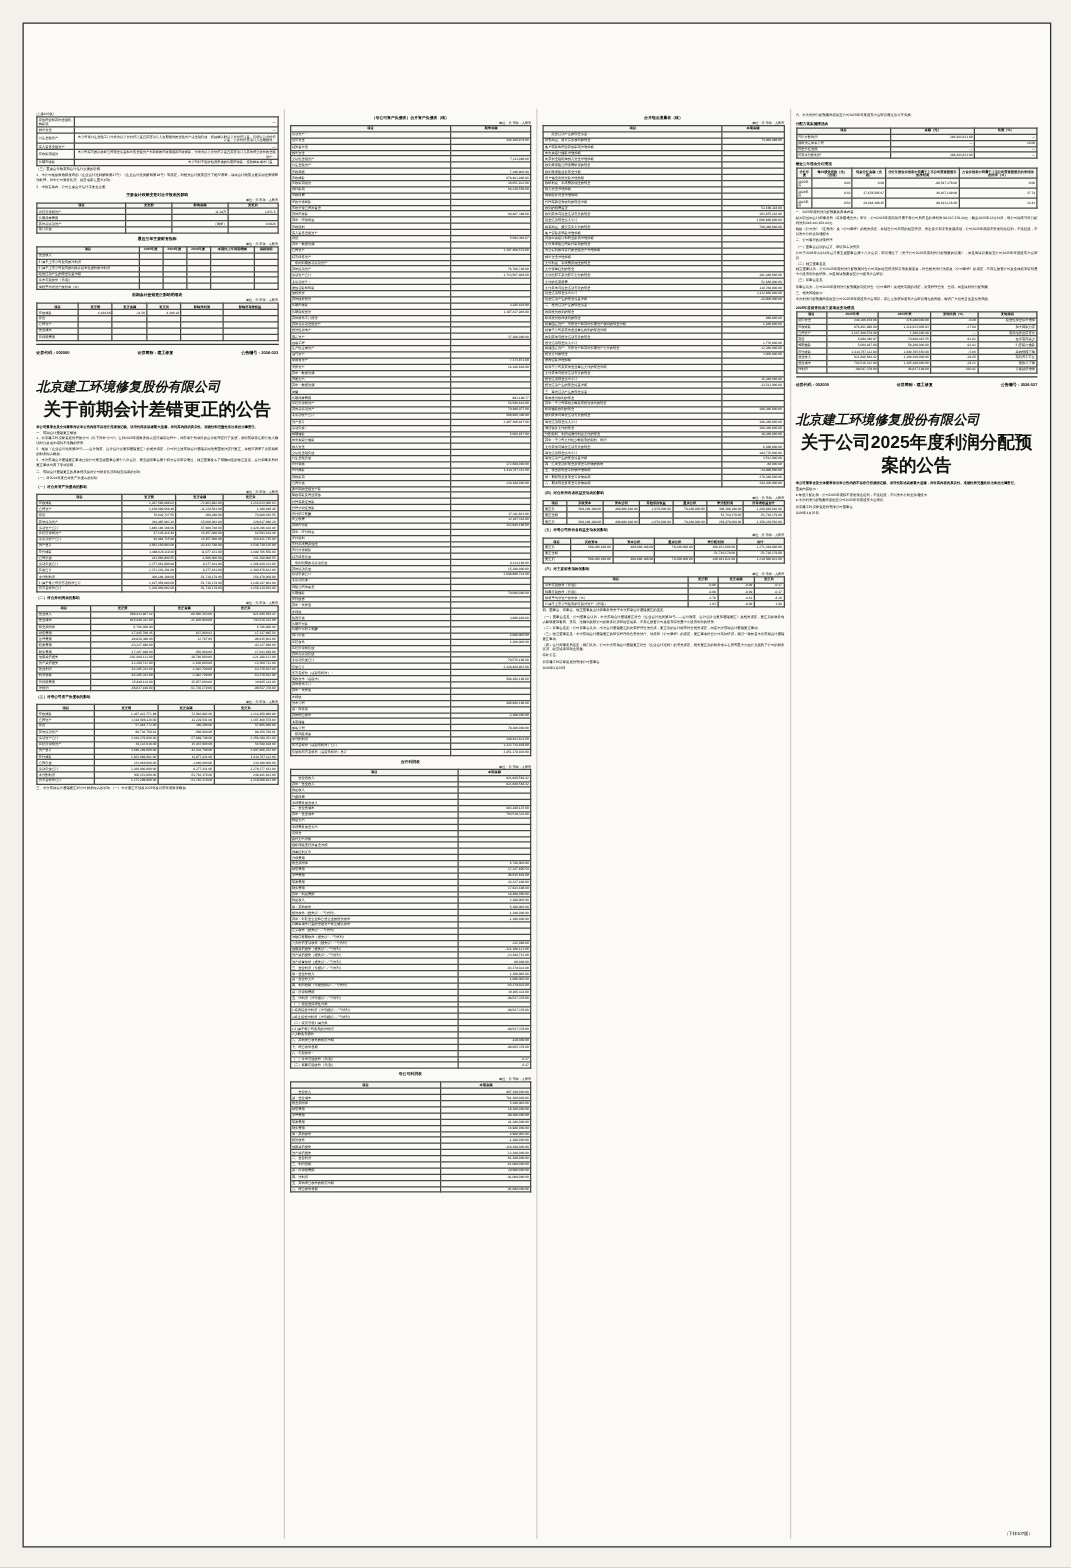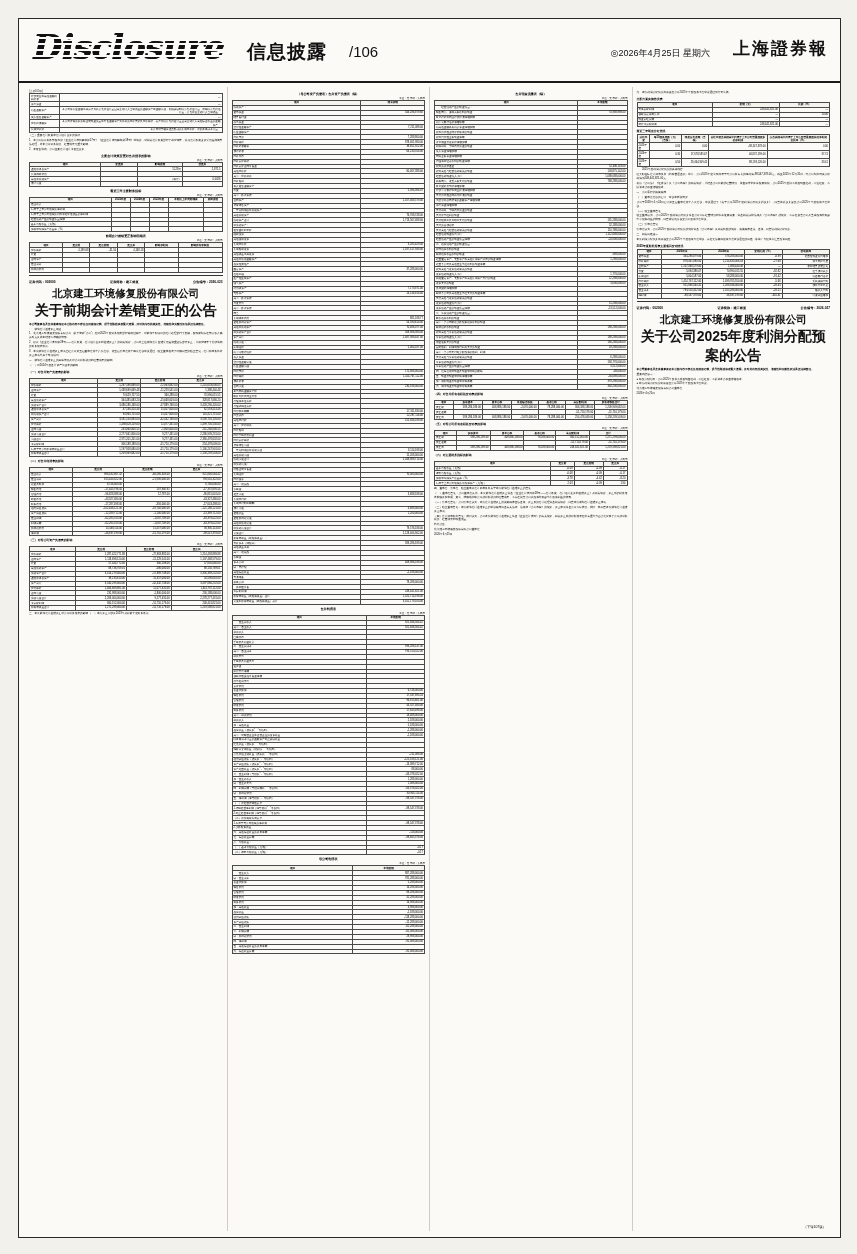--- a/index.html
+++ b/index.html
@@ -20,47 +20,34 @@
   .col{position:relative;flex:1 1 0;border-right:1px solid #cfcdc6;padding:3px 4px 0 4px;overflow:hidden;}
   .col:last-child{border-right:none;}
   .tiny{font-size:2.6px;line-height:1.25;color:#1c1c1c;}
   .rt{text-align:right;}
   .bold{font-weight:bold;}
   .hdr{font-size:3.1px;font-weight:bold;text-align:center;margin:2px 0 1px;}
   table.t{width:100%;border-collapse:collapse;font-size:2.6px;line-height:1.2;}
   table.t td,table.t th{border:0.4px solid #4a4a4a;padding:0.4px 1px;vertical-align:middle;}
   table.t th{font-weight:bold;text-align:center;background:#f4f3ee;}
   .rule{border-top:0.6px solid #333;margin:2px 0;}
-  .bigtitle{text-align:center;font-weight:bold;font-size:10.5px;line-height:1.35;color:#111;margin:2px 0 1px;}
+  .bigtitle{text-align:left;font-weight:bold;font-size:10.5px;line-height:1.35;color:#111;margin:19px 0 1px;font-style:italic;}
   .bigtitle2{text-align:center;font-weight:bold;font-size:14px;line-height:1.35;color:#111;margin:1px 0 3px;}
   .codeline{display:flex;justify-content:space-between;font-size:3.2px;font-weight:bold;margin-top:4px;}
   .para{font-size:2.7px;line-height:1.45;text-align:justify;margin:1px 0;}
   .foot{position:absolute;right:8px;bottom:2px;font-size:3.4px;}
   .secthead{font-size:2.9px;font-weight:bold;margin:2px 0 1px;}
   .unitline{font-size:2.5px;text-align:right;}
 </style>
 </head>
 <body>
 
 <div class="page">
   <div class="sheet">
 
-    <div class="masthead">
-      <div class="disc">Disclosure</div>
-      <div class="disc-strikes">
-        <i style="top:4px"></i>
-          <i style="top:10px"></i>
-          <i style="top:16px"></i>
-          <i style="top:22px"></i>
-      </div>
-      <div class="cn-title">信息披露</div>
-      <div class="pageno">/106</div>
-      <div class="dateline">◎2026年4月25日 星期六</div>
-      <div class="paper">上海證券報</div>
-    </div>
 
     <div class="cols">
 
       <div class="col">
         <div class="tiny">(上接105版)</div>
         <table class="t">
           <tbody id="c1-top">
               <tr>
                 <td>存放同业和其他金融机构款项</td>
                 <td class="rt">—</td>

